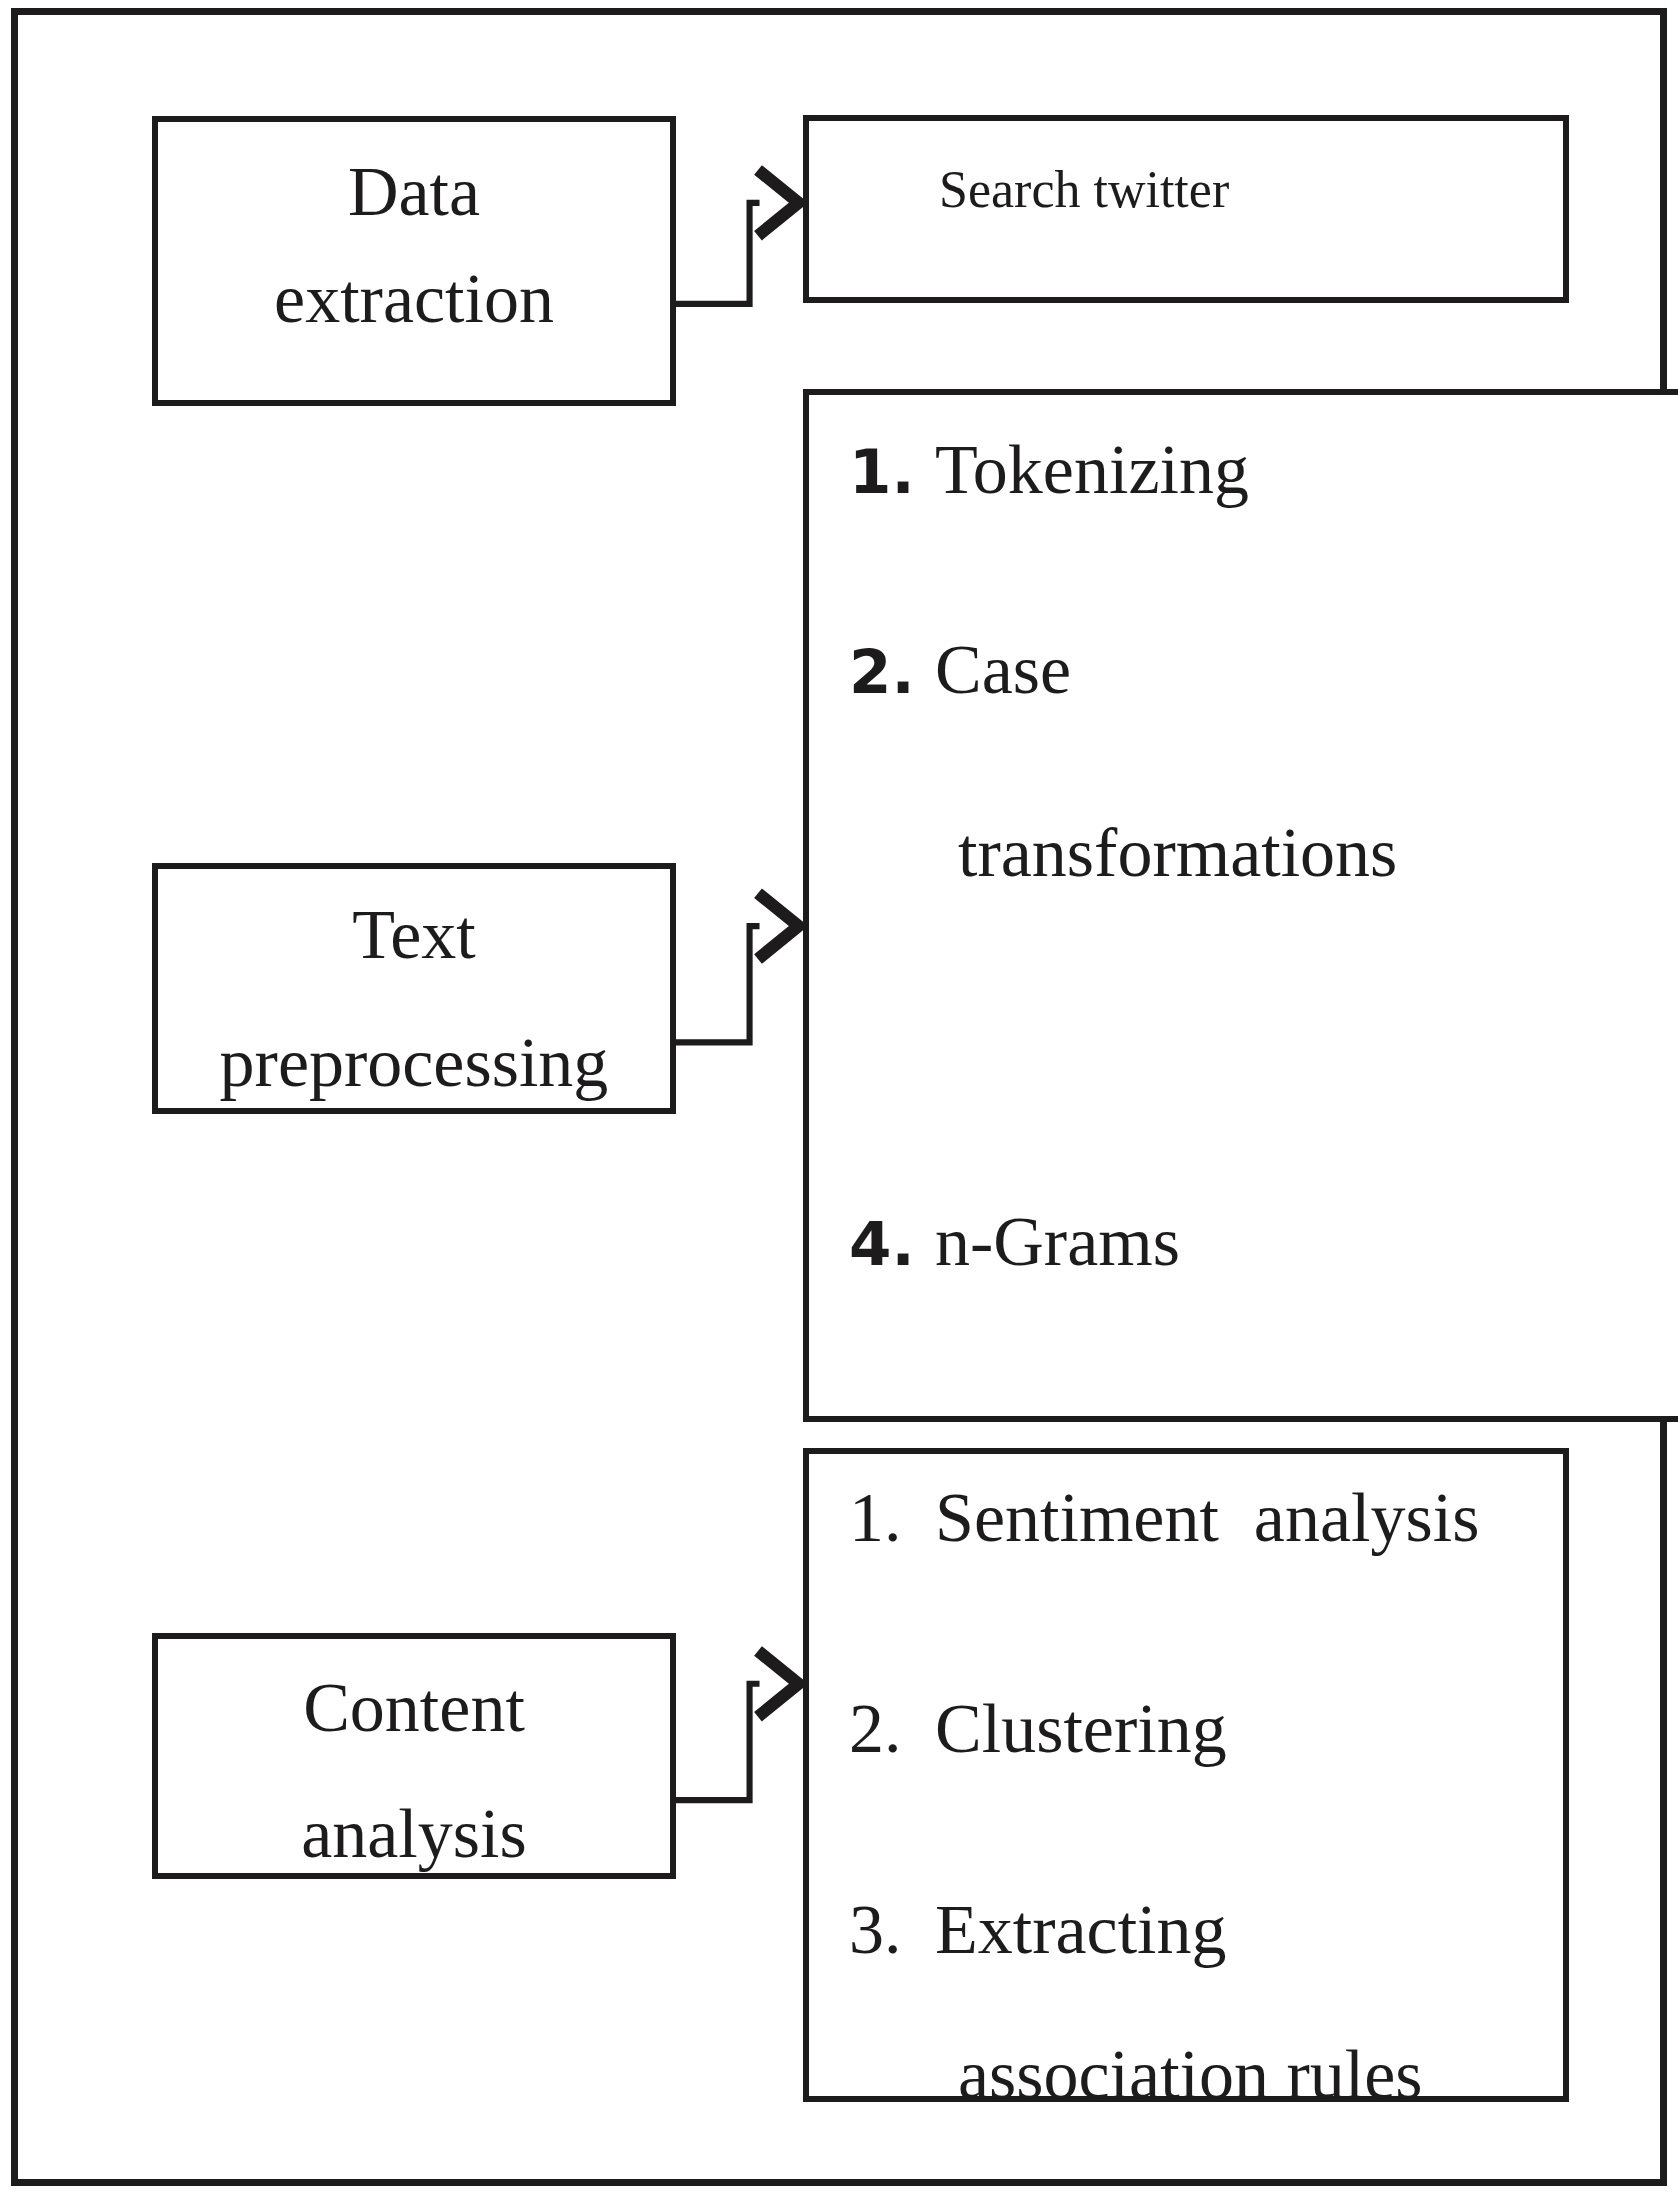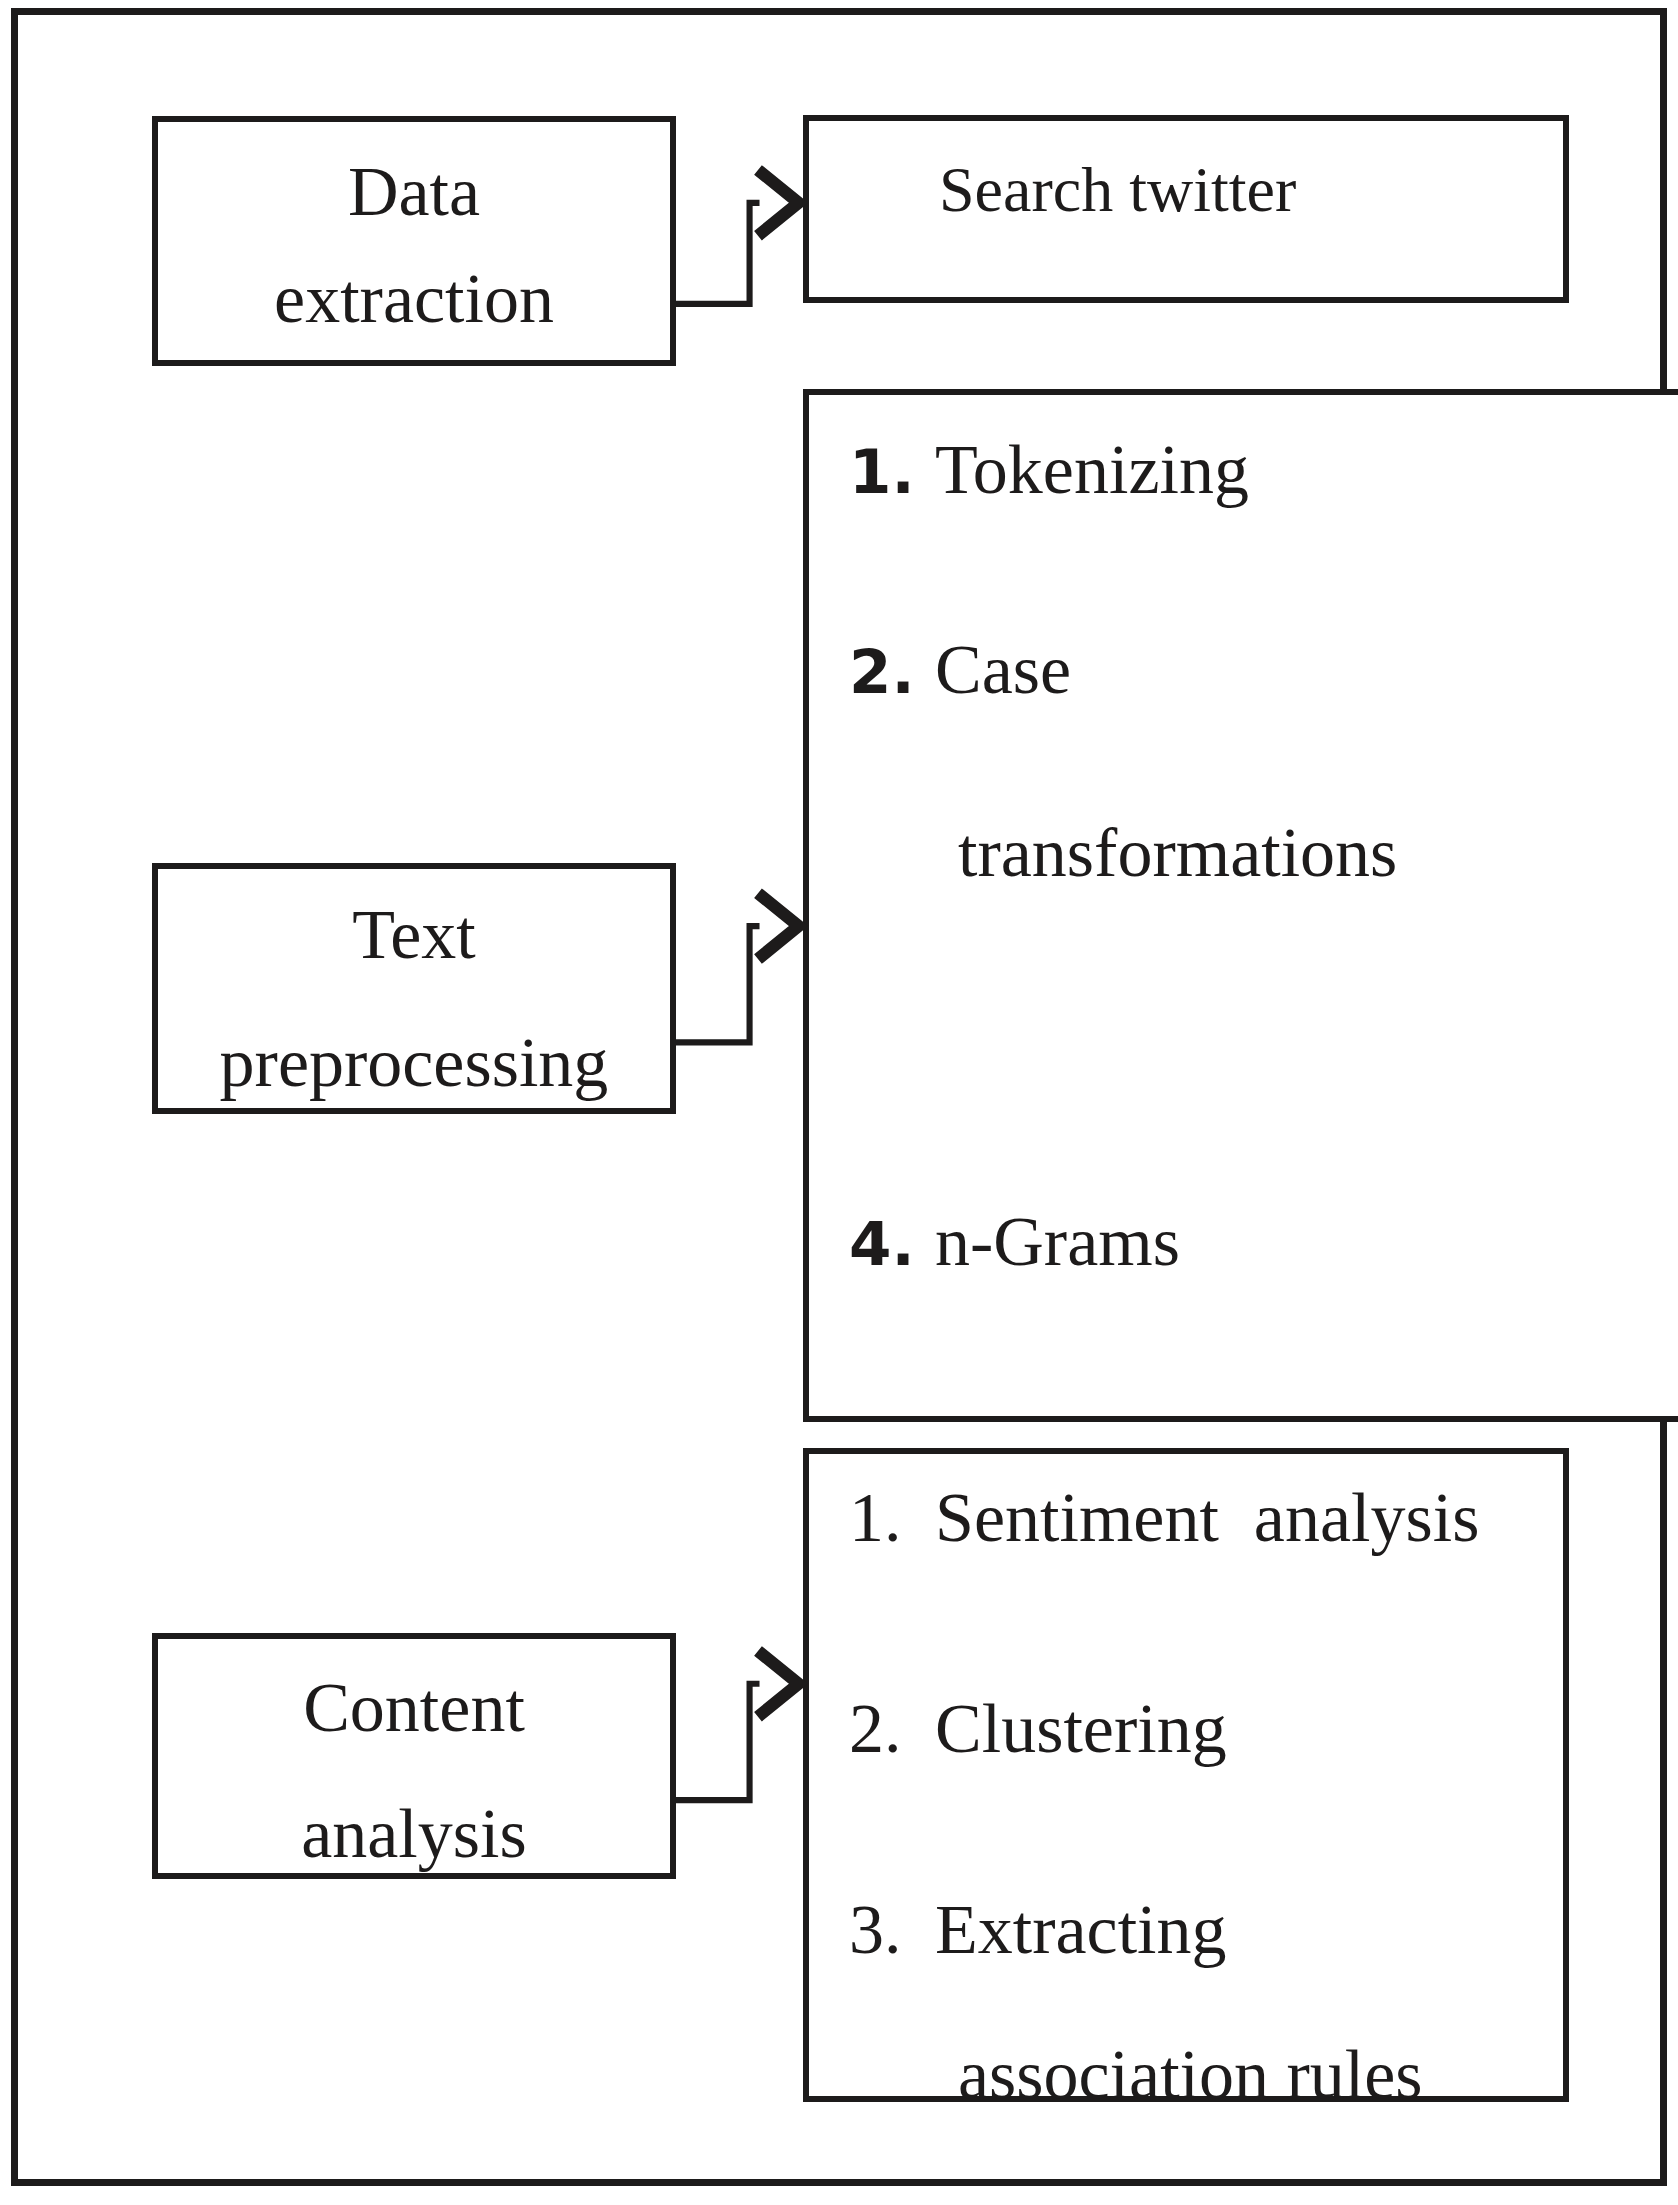--- a/index.html
+++ b/index.html
@@ -28,32 +28,32 @@
   }
   .label-line {
     position: absolute;
     left: 0; width: 100%;
     text-align: center;
     font-size: 70px;
     line-height: 70px;
     white-space: nowrap;
   }
   
-  .box-data        { left: 152px;  top: 116px;  width: 524px;  height: 250px; }
+  .box-data        { left: 152px;  top: 116px;  width: 524px;  height: 290px; }
   .box-textprep    { left: 152px;  top: 863px; width: 524px;  height: 251px; font-family: Liberation Serif, serif; }
   .box-content     { left: 152px;  top: 1633px; width: 524px;  height: 246px; }
   
   .box-search      { left: 803px; top: 115px;  width: 766px; height: 188px; }
   .box-prepsteps   { left: 803px; top: 389px;  width: 926px; height: 1033px; }
   .box-anasteps    { left: 803px; top: 1448px; width: 766px; height: 654px; }
 
   .search-label {
     position: absolute;
     left: 130px; top: 34px;
-    font-size: 64px; line-height: 70px;
+    font-size: 52px; line-height: 70px;
     white-space: pre;
   }
   .step-row {
     position: absolute;
     left: 40px;
     font-size: 70px;
     line-height: 70px;
     white-space: pre;
   }
   .step-row .num {

